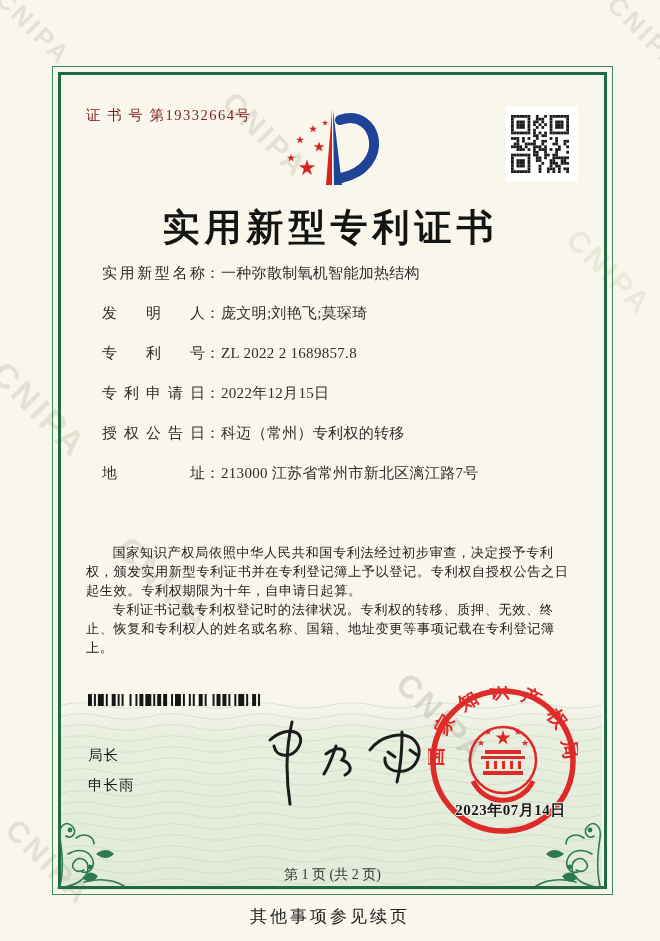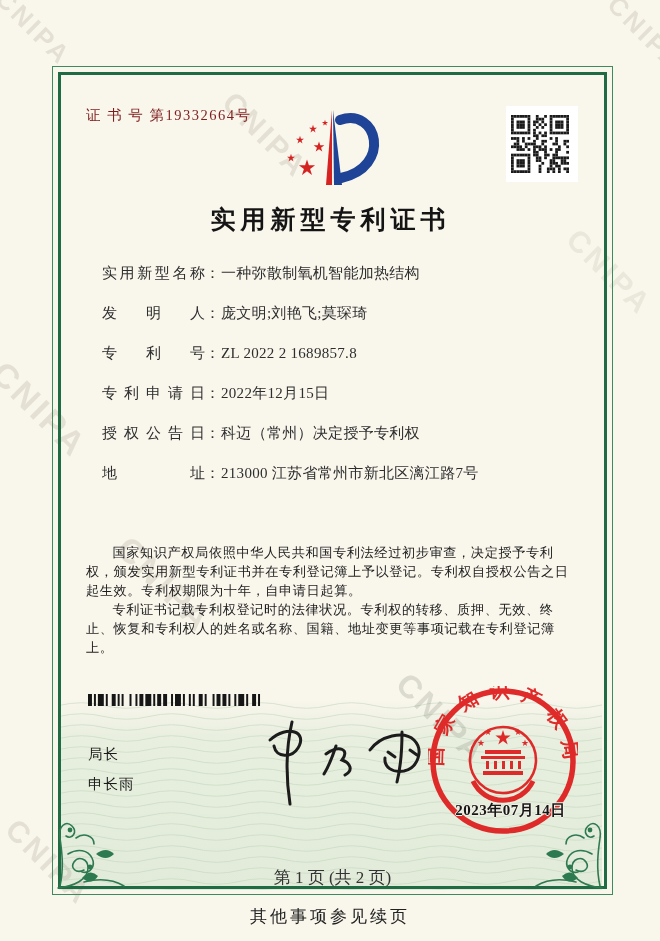--- a/index.html
+++ b/index.html
@@ -39,46 +39,46 @@
   .flourish.bl{left:54px;top:794px;}
   .flourish.br{left:518px;top:794px;transform:scaleX(-1);}
   
   .cert-no{position:absolute;left:86px;top:106px;z-index:4;font-size:14.5px;letter-spacing:1.5px;color:#7f1d1d;}
   .logo{position:absolute;left:280px;top:105px;width:105px;height:90px;z-index:4;}
   .qr-panel{position:absolute;left:506px;top:106px;width:72px;height:76px;background:#ffffff;z-index:4;}
   .qr-panel svg{position:absolute;left:5px;top:9px;width:58px;height:58px;}
   
   .title{
     position:absolute;left:48px;right:47px;top:203px;z-index:4;
-    text-align:center;font-size:25px;font-weight:bold;letter-spacing:5px;color:#141414;
+    text-align:center;font-size:37px;font-weight:bold;letter-spacing:5px;color:#141414;
   }
   
   .fields{position:absolute;left:102px;top:253px;width:500px;z-index:4;font-size:15px;color:#2e2e2e;}
   .row{height:40px;line-height:40px;white-space:nowrap;}
   .flabel{display:inline-block;width:103px;text-align:justify;text-align-last:justify;vertical-align:top;}
   .fcolon{display:inline-block;width:16px;}
   .fvalue{letter-spacing:0.3px;}
   .grant-pair{margin-left:26px;}
   
   .legal{position:absolute;left:86px;top:543px;width:490px;z-index:4;font-size:13.2px;line-height:19px;letter-spacing:0.6px;color:#1d1d1d;}
   .legal p{margin:0;text-indent:2em;}
   
   .barcode{position:absolute;left:88px;top:694px;width:174px;height:12px;z-index:4;}
-  .signer{position:absolute;left:88px;top:740px;z-index:4;font-family:Liberation Mono, monospace;font-size:14.5px;color:#1a1a1a;}
+  .signer{position:absolute;left:88px;top:740px;z-index:4;font-family:Liberation Serif, serif;font-size:14.5px;color:#1a1a1a;}
   .signer div{height:30px;line-height:30px;letter-spacing:1px;}
   .signature{position:absolute;left:252px;top:708px;width:195px;height:102px;z-index:4;}
   
   .seal{position:absolute;left:428px;top:686px;width:150px;height:150px;z-index:5;opacity:0.93;}
   .seal-date{
     position:absolute;left:443px;top:801px;width:135px;z-index:6;text-align:center;
     font-size:15px;font-weight:700;color:#161616;letter-spacing:0.5px;
     text-shadow:1px 0 0 #f2f0e6,-1px 0 0 #f2f0e6,0 1px 0 #f2f0e6,0 -1px 0 #f2f0e6;
   }
   
-  .page-num{position:absolute;left:52px;right:47px;top:866px;z-index:4;text-align:center;font-size:17px;color:#333;}
+  .page-num{position:absolute;left:52px;right:47px;top:866px;z-index:4;text-align:center;font-size:14px;color:#333;}
   .cont-note{position:absolute;left:0;right:0;top:905px;z-index:4;text-align:center;font-size:17px;letter-spacing:3px;color:#222;}
 </style>
 </head>
 <body>
 
 <svg width="0" height="0" style="position:absolute" aria-hidden="true">
   <defs>
     <path id="star5" d="M0,-1 L0.2245,-0.309 L0.951,-0.309 L0.3633,0.118 L0.5878,0.809 L0,0.382 L-0.5878,0.809 L-0.3633,0.118 L-0.951,-0.309 L-0.2245,-0.309 Z"></path>
   </defs>
 </svg>
@@ -386,21 +386,21 @@
     <div class="row">
       <span class="flabel">发明人</span><span class="fcolon">：</span><span class="fvalue">庞文明;刘艳飞;莫琛琦</span>
     </div>
     <div class="row">
       <span class="flabel">专利号</span><span class="fcolon">：</span><span class="fvalue">ZL 2022 2 1689857.8</span>
     </div>
     <div class="row">
       <span class="flabel">专利申请日</span><span class="fcolon">：</span><span class="fvalue">2022年12月15日</span>
     </div>
     <div class="row">
-      <span class="flabel">授权公告日</span><span class="fcolon">：</span><span class="fvalue">科迈（常州）决定授予专利权</span>
+      <span class="flabel">授权公告日</span><span class="fcolon">：</span><span class="fvalue">科迈（常州）专利权的转移</span>
     </div>
     <div class="row">
       <span class="flabel">地址</span><span class="fcolon">：</span><span class="fvalue">213000 江苏省常州市新北区漓江路7号</span>
     </div>
   </div>
 
   <div class="legal">
     <p>国家知识产权局依照中华人民共和国专利法经过初步审查，决定授予专利权，颁发实用新型专利证书并在专利登记簿上予以登记。专利权自授权公告之日起生效。专利权期限为十年，自申请日起算。</p>
     <p>专利证书记载专利权登记时的法律状况。专利权的转移、质押、无效、终止、恢复和专利权人的姓名或名称、国籍、地址变更等事项记载在专利登记簿上。</p>
   </div>

